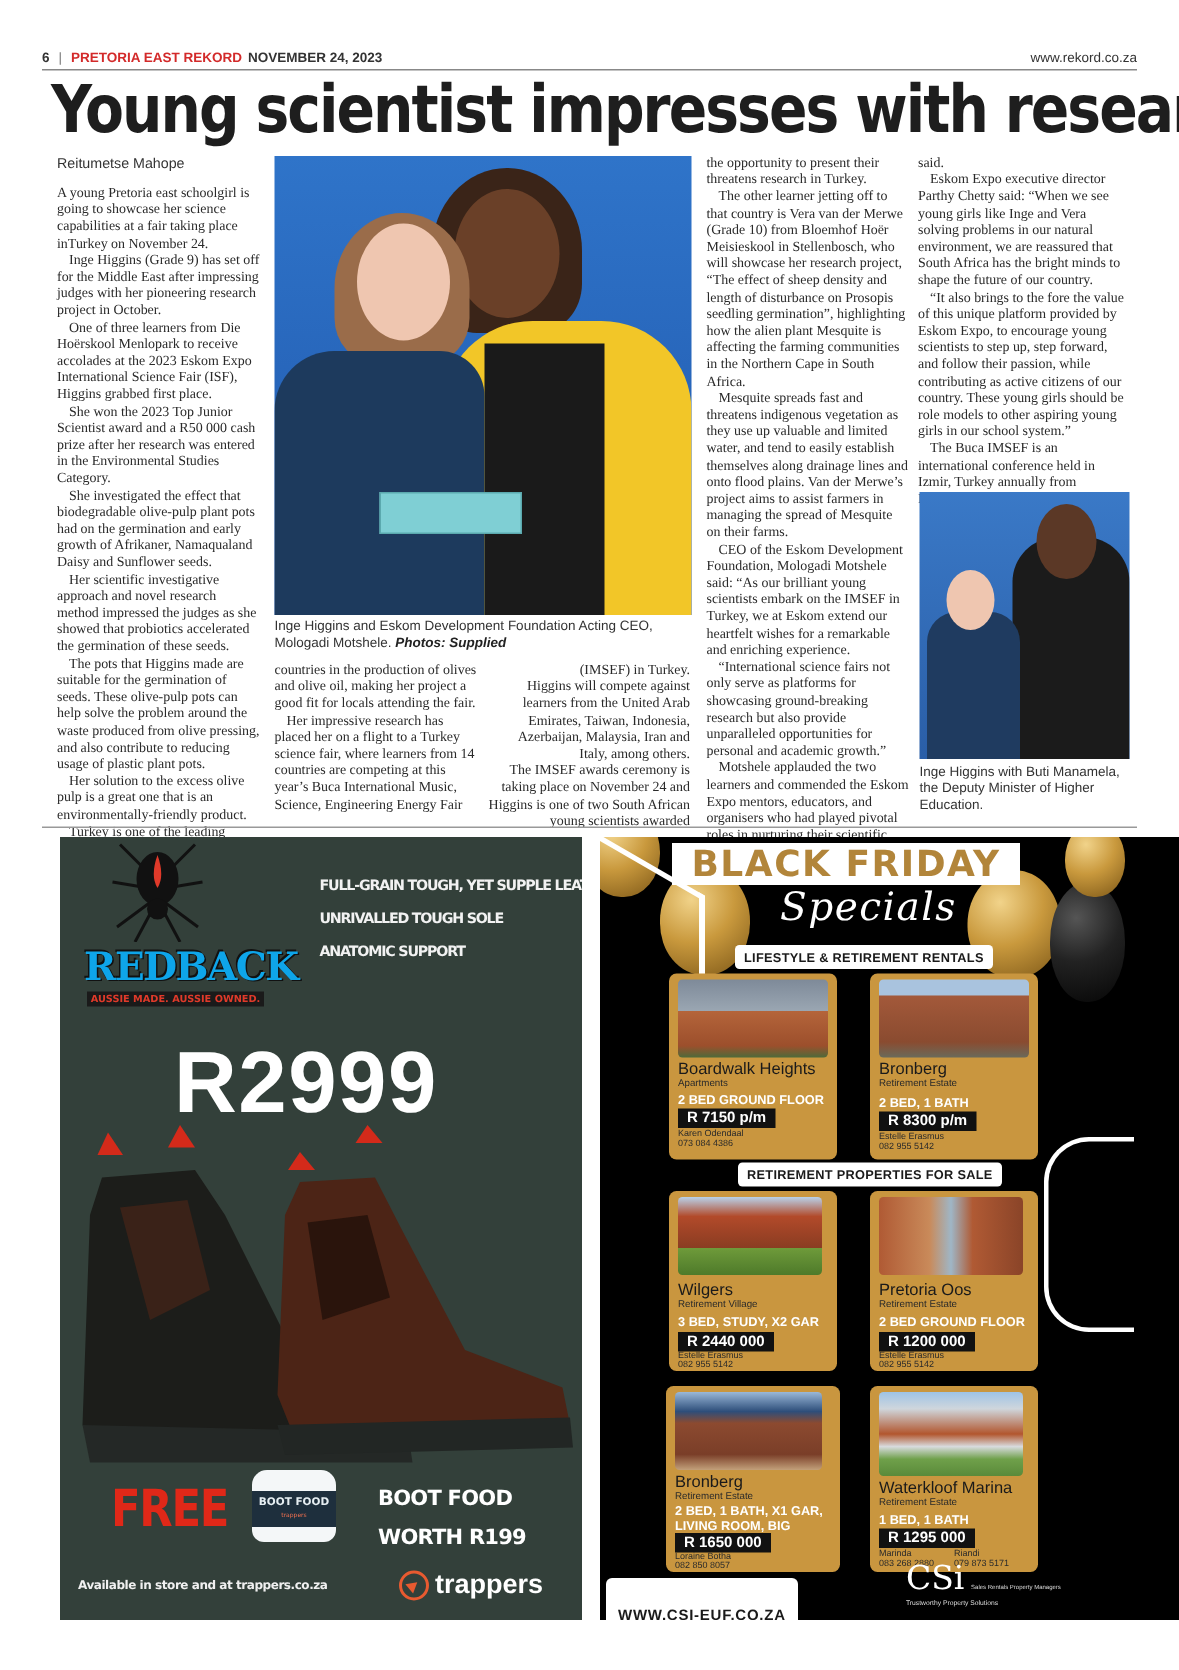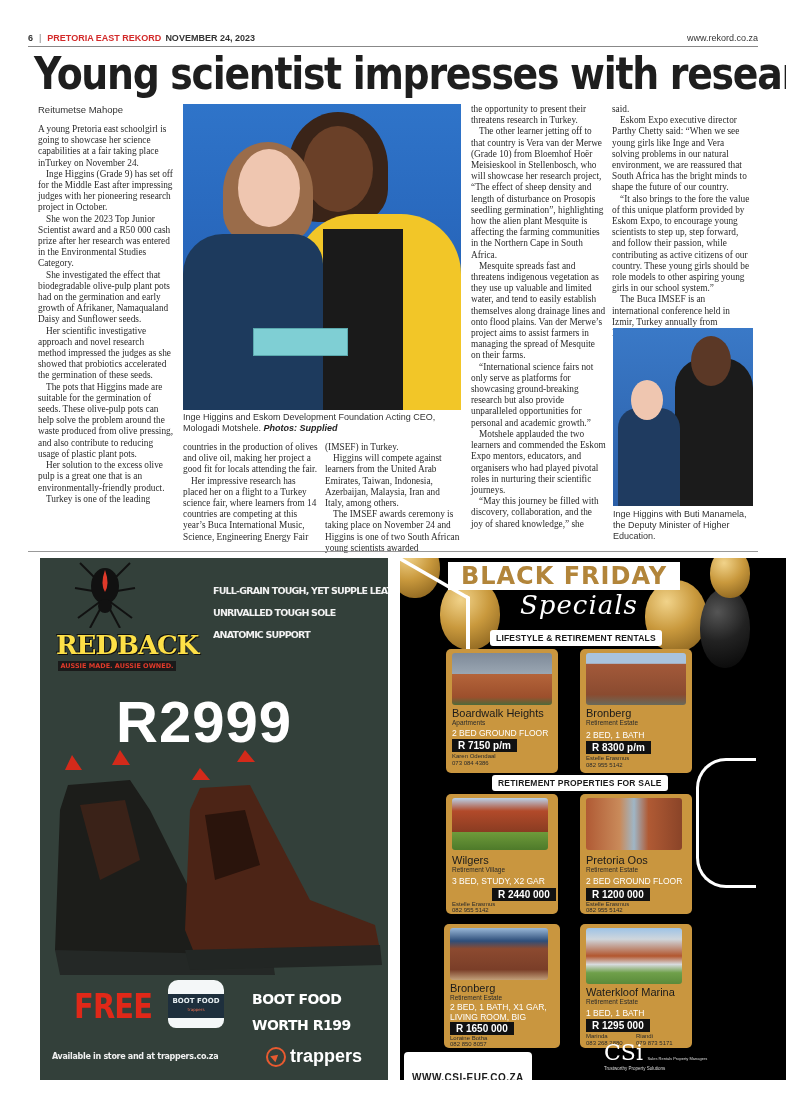--- a/index.html
+++ b/index.html
@@ -11,21 +11,21 @@
   .header .date { color: #333; }
   .header .url { margin-left: auto; font-weight: normal; color: #333; font-size: 9px; }
   .header-rule { position: absolute; left: 28px; top: 46px; width: 730px; height: 1px; background: #888; }
   .headline { position: absolute; left: 34px; top: 50px; width: 700px; font-family: "DejaVu Sans", sans-serif; font-weight: bold; font-size: 44px; letter-spacing: -1.5px; color: #1e1e1e; transform: scaleX(0.86); transform-origin: left top; white-space: nowrap; line-height: 48px; }
   .byline { position: absolute; left: 38px; top: 104px; font-family: "Liberation Sans", sans-serif; font-size: 9.5px; color: #333; }
   .col { position: absolute; font-size: 9.3px; line-height: 11.2px; color: #2a2a2a; text-align: left; }
   .col p { text-indent: 8px; }
   .col p.first { text-indent: 0; }
   .col1 { left: 38px; top: 124px; width: 136px; }
   .col-bottom-a { left: 183px; top: 442px; width: 135px; }
-  .col-bottom-b { left: 325px; top: 442px; width: 135px; }
+  .col-bottom-b { left: 325px; top: 442px; width: 135px; text-align: right; }
   .col3 { left: 471px; top: 104px; width: 135px; }
   .col4 { left: 612px; top: 104px; width: 140px; }
   .photo-main { position: absolute; left: 183px; top: 104px; width: 278px; height: 306px; background: linear-gradient(180deg, #2f74c9 0%, #2663b8 60%, #1d4f99 100%); overflow: hidden; }
   .photo-main .girl-jacket { position: absolute; left: 0; top: 130px; width: 140px; height: 180px; background: #1d3a5d; border-radius: 40px 30px 0 0; }
   .photo-main .girl-face { position: absolute; left: 55px; top: 45px; width: 62px; height: 78px; background: #efc6b0; border-radius: 50%; }
   .photo-main .girl-hair { position: absolute; left: 40px; top: 38px; width: 90px; height: 100px; background: #9a6c4a; border-radius: 50% 50% 30% 30%; z-index: 0; }
   .photo-main .woman-jacket { position: absolute; left: 112px; top: 110px; width: 166px; height: 196px; background: #f2c628; border-radius: 60px 60px 0 0; }
   .photo-main .woman-dress { position: absolute; left: 140px; top: 125px; width: 80px; height: 181px; background: #1a1a1a; }
   .photo-main .woman-face { position: absolute; left: 120px; top: 22px; width: 70px; height: 86px; background: #6a4028; border-radius: 50%; }
   .photo-main .woman-hair { position: absolute; left: 105px; top: 8px; width: 100px; height: 110px; background: #3a2418; border-radius: 50% 50% 30% 30%; }
@@ -36,21 +36,21 @@
   .photo-side .man { position: absolute; left: 62px; top: 30px; width: 78px; height: 150px; background: #1b1b1b; border-radius: 30px 30px 0 0; }
   .photo-side .man-face { position: absolute; left: 78px; top: 8px; width: 40px; height: 50px; background: #5b3826; border-radius: 50%; }
   .photo-side .girl { position: absolute; left: 5px; top: 80px; width: 62px; height: 100px; background: #1f3b60; border-radius: 20px 20px 0 0; }
   .photo-side .girl-face { position: absolute; left: 18px; top: 52px; width: 32px; height: 40px; background: #efc6b0; border-radius: 50%; }
   .caption-side { position: absolute; left: 613px; top: 509px; width: 145px; font-family: "Liberation Sans", sans-serif; font-size: 9px; line-height: 11px; color: #333; }
   .section-rule { position: absolute; left: 28px; top: 551px; width: 730px; height: 1px; background: #999; }
 
   
   .ad-redback { position: absolute; left: 40px; top: 558px; width: 348px; height: 522px; background: #33403a; overflow: hidden; font-family: "DejaVu Sans", sans-serif; }
   .spider { position: absolute; left: 30px; top: 0px; width: 70px; height: 70px; }
-  .redback-logo { position: absolute; left: 16px; top: 72px; width: 120px; height: 36px; font-family: "DejaVu Serif", serif; font-weight: bold; font-size: 26px; color: #fde047; letter-spacing: -1px; text-shadow: 1px 1px 0 #111, -1px -1px 0 #111; }
+  .redback-logo { position: absolute; left: 16px; top: 72px; width: 120px; height: 36px; font-family: "DejaVu Serif", serif; font-weight: bold; font-size: 26px; color: #0ea5e9; letter-spacing: -1px; text-shadow: 1px 1px 0 #111, -1px -1px 0 #111; }
   .redback-tag { position: absolute; left: 18px; top: 103px; width: 118px; height: 10px; background: #1a1a1a; color: #e03a2a; font-size: 6.5px; font-weight: bold; text-align: center; line-height: 10px; }
   .features { position: absolute; left: 173px; top: 22px; width: 175px; }
   .features div { color: #f2f2f2; font-weight: bold; font-size: 9.5px; letter-spacing: -0.8px; line-height: 22px; white-space: nowrap; }
   .price-big { position: absolute; left: 76px; top: 130px; font-family: "Liberation Sans", sans-serif; font-weight: bold; font-size: 58px; color: #ffffff; letter-spacing: 1px; }
   .boots { position: absolute; left: 0; top: 192px; width: 348px; height: 240px; }
   .free { position: absolute; left: 34px; top: 428px; font-family: "DejaVu Sans", sans-serif; font-weight: bold; font-size: 34px; color: #e02818; letter-spacing: -1px; transform: scaleX(0.85); transform-origin: left; }
   .jar { position: absolute; left: 128px; top: 422px; width: 56px; height: 48px; background: #f4f7f8; border-radius: 10px 10px 8px 8px; overflow: hidden; }
   .jar .label { position: absolute; left: 0; top: 14px; width: 56px; height: 24px; background: #1e2f3d; color: #e6eef2; font-size: 7px; font-weight: bold; text-align: center; line-height: 14px; }
   .jar .sub { position: absolute; left: 0; top: 27px; width: 56px; font-size: 4px; color: #f07050; text-align: center; }
   .bootfood { position: absolute; left: 212px; top: 428px; color: #fff; font-weight: bold; font-size: 14px; line-height: 26px; letter-spacing: -0.5px; }
@@ -64,21 +64,21 @@
   .ad-bf { position: absolute; left: 400px; top: 558px; width: 392px; height: 522px; background: #000000; overflow: hidden; font-family: "Liberation Sans", sans-serif; }
   .balloon { position: absolute; border-radius: 50% 50% 48% 48%; background: radial-gradient(circle at 35% 30%, #f1d38a 0%, #c9993d 45%, #7a5516 100%); }
   .balloon.black { background: radial-gradient(circle at 35% 30%, #555 0%, #222 45%, #050505 100%); }
   .bf-title { position: absolute; left: 48px; top: 4px; width: 232px; height: 28px; background: #ffffff; color: #b2853a; font-family: "DejaVu Sans", sans-serif; font-weight: bold; font-size: 24px; text-align: center; line-height: 28px; letter-spacing: 1px; }
   .bf-specials { position: absolute; left: 120px; top: 32px; color: #ffffff; font-family: "DejaVu Serif", serif; font-style: italic; font-size: 26px; letter-spacing: 1px; }
   .pill { position: absolute; background: #ffffff; color: #1a1a1a; font-weight: bold; font-size: 8.5px; border-radius: 3px; padding: 3px 6px; letter-spacing: 0.2px; white-space: nowrap; }
   .card { position: absolute; background: #c9963f; border-radius: 5px; overflow: hidden; }
   .card .img { position: absolute; left: 6px; top: 4px; border-radius: 3px; }
   .card .name { position: absolute; left: 6px; font-weight: normal; font-size: 11px; color: #1a1a1a; white-space: nowrap; }
   .card .type { position: absolute; left: 6px; font-size: 6.5px; color: #2a2a2a; white-space: nowrap; }
-  .card .spec { position: absolute; left: 6px; font-weight: normal; font-size: 8.5px; color: #ffffff; white-space: nowrap; line-height: 10px; }
+  .card .spec { position: absolute; left: 6px; font-weight: bold; font-size: 8.5px; color: #ffffff; white-space: nowrap; line-height: 10px; }
   .card .price { position: absolute; left: 6px; background: #111; color: #ffffff; font-weight: bold; font-size: 10px; padding: 1px 6px; white-space: nowrap; }
   .card .contact { position: absolute; left: 6px; font-size: 6px; color: #2a2a2a; line-height: 7px; white-space: nowrap; }
   .card .contact2 { position: absolute; font-size: 6px; color: #2a2a2a; line-height: 7px; white-space: nowrap; }
   .bf-url { position: absolute; left: 4px; top: 494px; background: #fff; color: #1a1a1a; font-weight: bold; font-size: 10px; padding: 20px 8px; border-radius: 4px; letter-spacing: 0.5px; }
   .csi { position: absolute; left: 204px; top: 484px; color: #fff; }
   .csi .big { font-family: "DejaVu Serif", serif; font-size: 22px; line-height: 22px; }
   .csi .small { font-size: 4px; color: #ddd; }
   .csi .tag { font-size: 4.5px; color: #ddd; margin-top: 2px; }
   .key-outline { position: absolute; left: 296px; top: 200px; width: 60px; height: 130px; border: 3px solid #ffffff; border-radius: 30px 0 0 30px; border-right: none; }
   .house-outline { position: absolute; left: -10px; top: 16px; width: 80px; height: 90px; border-top: 4px solid #fff; border-right: 4px solid #fff; transform: skewY(30deg); }
@@ -94,20 +94,21 @@
   <span class="url">www.rekord.co.za</span>
 </div>
 <div class="header-rule"></div>
 
 <h1 class="headline">Young scientist impresses with research</h1>
 <div class="byline">Reitumetse Mahope</div>
 
 <div class="col col1">
   <p class="first">A young Pretoria east schoolgirl is going to showcase her science capabilities at a fair taking place inTurkey on November 24.</p>
   <p>Inge Higgins (Grade 9) has set off for the Middle East after impressing judges with her pioneering research project in October.</p>
+  <p>One of three learners from Die Hoërskool Menlopark to receive accolades at the 2023 Eskom Expo International Science Fair (ISF), Higgins grabbed first place.</p>
   <p>She won the 2023 Top Junior Scientist award and a R50 000 cash prize after her research was entered in the Environmental Studies Category.</p>
   <p>She investigated the effect that biodegradable olive-pulp plant pots had on the germination and early growth of Afrikaner, Namaqualand Daisy and Sunflower seeds.</p>
   <p>Her scientific investigative approach and novel research method impressed the judges as she showed that probiotics accelerated the germination of these seeds.</p>
   <p>The pots that Higgins made are suitable for the germination of seeds. These olive-pulp pots can help solve the problem around the waste produced from olive pressing, and also contribute to reducing usage of plastic plant pots.</p>
   <p>Her solution to the excess olive pulp is a great one that is an environmentally-friendly product.</p>
   <p>Turkey is one of the leading</p>
 </div>
 
 <div class="photo-main">
   <div class="woman-hair"></div>
@@ -131,20 +132,21 @@
 <div class="col col-bottom-b">
   <p class="first">(IMSEF) in Turkey.</p>
   <p>Higgins will compete against learners from the United Arab Emirates, Taiwan, Indonesia, Azerbaijan, Malaysia, Iran and Italy, among others.</p>
   <p>The IMSEF awards ceremony is taking place on November 24 and Higgins is one of two South African young scientists awarded</p>
 </div>
 
 <div class="col col3">
   <p class="first">the opportunity to present their threatens research in Turkey.</p>
   <p>The other learner jetting off to that country is Vera van der Merwe (Grade 10) from Bloemhof Hoër Meisieskool in Stellenbosch, who will showcase her research project, “The effect of sheep density and length of disturbance on Prosopis seedling germination”, highlighting how the alien plant Mesquite is affecting the farming communities in the Northern Cape in South Africa.</p>
   <p>Mesquite spreads fast and threatens indigenous vegetation as they use up valuable and limited water, and tend to easily establish themselves along drainage lines and onto flood plains. Van der Merwe’s project aims to assist farmers in managing the spread of Mesquite on their farms.</p>
+  <p>CEO of the Eskom Development Foundation, Mologadi Motshele said: “As our brilliant young scientists embark on the IMSEF in Turkey, we at Eskom extend our heartfelt wishes for a remarkable and enriching experience.</p>
   <p>“International science fairs not only serve as platforms for showcasing ground-breaking research but also provide unparalleled opportunities for personal and academic growth.”</p>
   <p>Motshele applauded the two learners and commended the Eskom Expo mentors, educators, and organisers who had played pivotal roles in nurturing their scientific journeys.</p>
   <p>“May this journey be filled with discovery, collaboration, and the joy of shared knowledge,” she</p>
 </div>
 
 <div class="col col4">
   <p class="first">said.</p>
   <p>Eskom Expo executive director Parthy Chetty said: “When we see young girls like Inge and Vera solving problems in our natural environment, we are reassured that South Africa has the bright minds to shape the future of our country.</p>
   <p>“It also brings to the fore the value of this unique platform provided by Eskom Expo, to encourage young scientists to step up, step forward, and follow their passion, while contributing as active citizens of our country. These young girls should be role models to other aspiring young girls in our school system.”</p>
   <p>The Buca IMSEF is an international conference held in Izmir, Turkey annually from November 20 to 25.</p>
@@ -244,21 +246,21 @@
     <div class="contact" style="top:113px;">082 955 5142</div>
   </div>
 
   <div class="pill" style="left:92px;top:217px;">RETIREMENT PROPERTIES FOR SALE</div>
 
   <div class="card" style="left:46px;top:236px;width:112px;height:120px;">
     <div class="img" style="width:96px;height:52px;background:linear-gradient(180deg,#b9d2ea 0%,#b24a2a 25%,#8a3c22 65%,#6e9a3a 66%,#4e7a2a 100%);"></div>
     <div class="name" style="top:60px;">Wilgers</div>
     <div class="type" style="top:72px;">Retirement Village</div>
     <div class="spec" style="top:82px;">3 BED, STUDY, X2 GAR</div>
-    <div class="price" style="top:94px;margin-left:40px;">R 2440 000</div>
+    <div class="price" style="top:94px;">R 2440 000</div>
     <div class="contact" style="top:107px;">Estelle Erasmus</div>
     <div class="contact" style="top:113px;">082 955 5142</div>
   </div>
   <div class="card" style="left:180px;top:236px;width:112px;height:120px;">
     <div class="img" style="width:96px;height:52px;background:linear-gradient(90deg,#b05a34 0%,#c98a5a 35%,#9fb6c6 50%,#b05a34 65%,#8a4428 100%);"></div>
     <div class="name" style="top:60px;">Pretoria Oos</div>
     <div class="type" style="top:72px;">Retirement Estate</div>
     <div class="spec" style="top:82px;">2 BED GROUND FLOOR</div>
     <div class="price" style="top:94px;">R 1200 000</div>
     <div class="contact" style="top:107px;">Estelle Erasmus</div>

